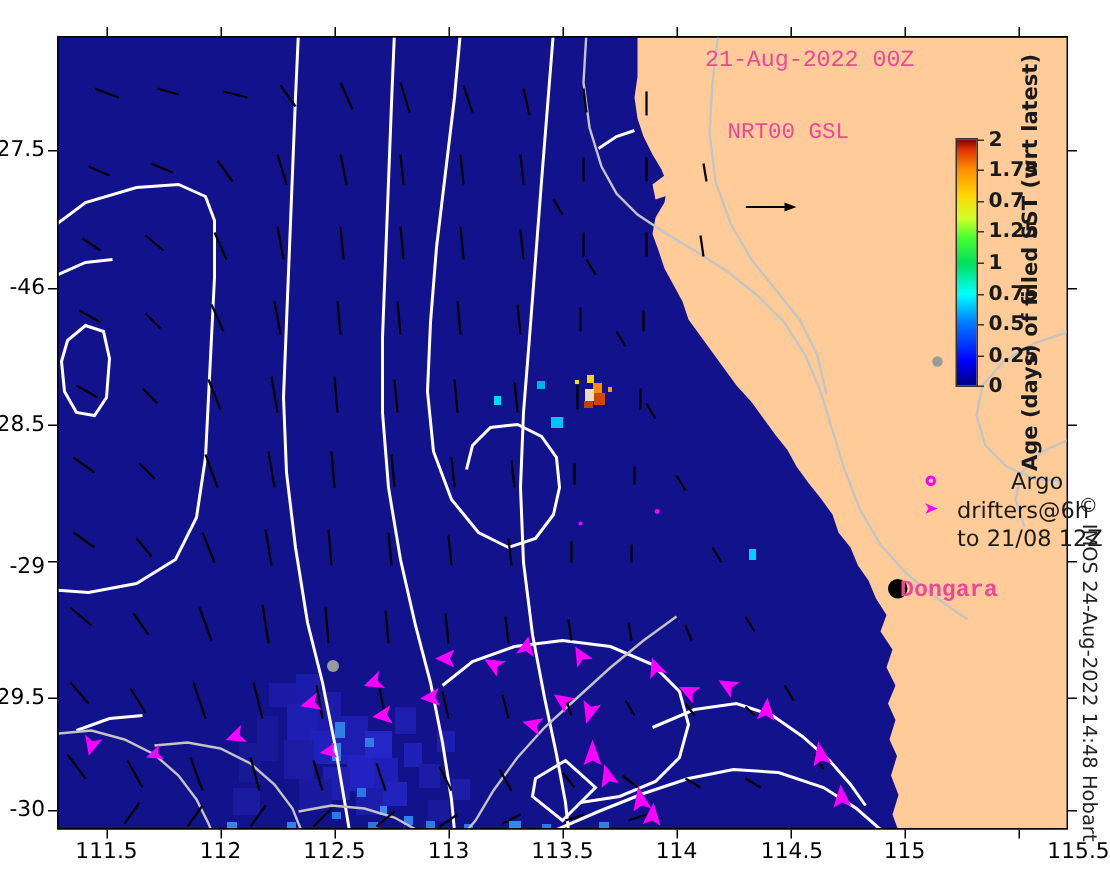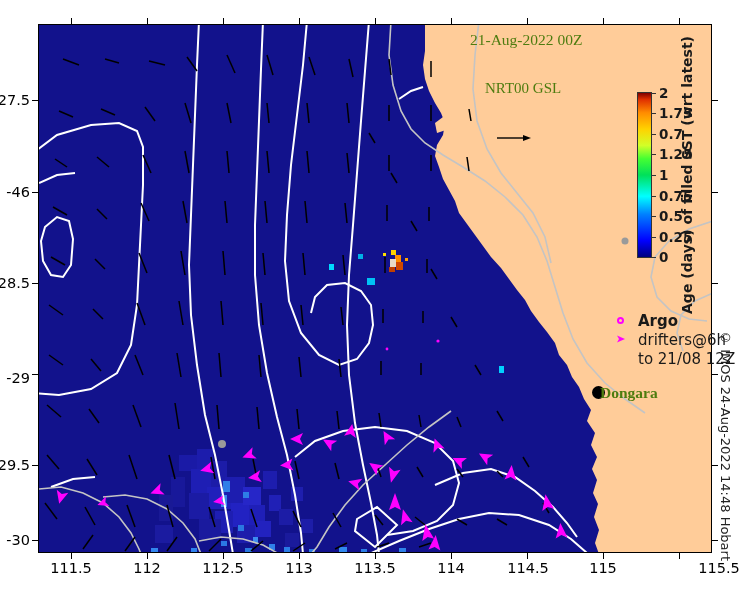--- a/index.html
+++ b/index.html
@@ -37,23 +37,23 @@
   }
   .ylab{
     position:absolute;left:30px;
     font-size:14.5px;color:#000;
     transform:translate(-100%,-50%);
     white-space:nowrap;
   }
 
   
   .maptxt{
-    position:absolute;color:#4d7c0f;
+    position:absolute;color:#ec4899;
     font-size:15px;white-space:nowrap;
-    font-family:Liberation Serif, serif;
+    font-family:Liberation Mono, monospace;
   }
   #date-label{left:470px;top:31px;font-size:15.5px;}
   #model-line1{left:485px;top:80px;}
   #model-line2{left:485px;top:98px;}
   #model-line3{left:480px;top:116px;}
   #dongara-label{left:600px;top:384px;font-weight:bold;font-size:15.5px;}
   #dongara-dot{
     position:absolute;left:592px;top:386px;
     width:13px;height:13px;border-radius:50%;background:#000;
   }
@@ -95,21 +95,21 @@
     white-space:nowrap;
   }
 
   
   #legend{position:absolute;left:610px;top:312px;}
   .leg-row{position:relative;height:19px;white-space:nowrap;}
   .leg-txt{
     position:absolute;left:28px;top:0px;
     font-size:15px;color:#1a1a1a;white-space:nowrap;
   }
-  .leg-txt.b{font-weight:bold;}
+  .leg-txt.b{font-weight:normal;margin-left:36px;}
   #argo-marker{
     position:absolute;left:7px;top:5px;width:7px;height:7px;
     border:2px solid #ff00ff;border-radius:50%;box-sizing:border-box;
   }
   #drifter-marker{
     position:absolute;left:5px;top:23px;width:11px;height:8px;
   }
 
   
   #depth-key{position:absolute;left:648px;top:470px;}

